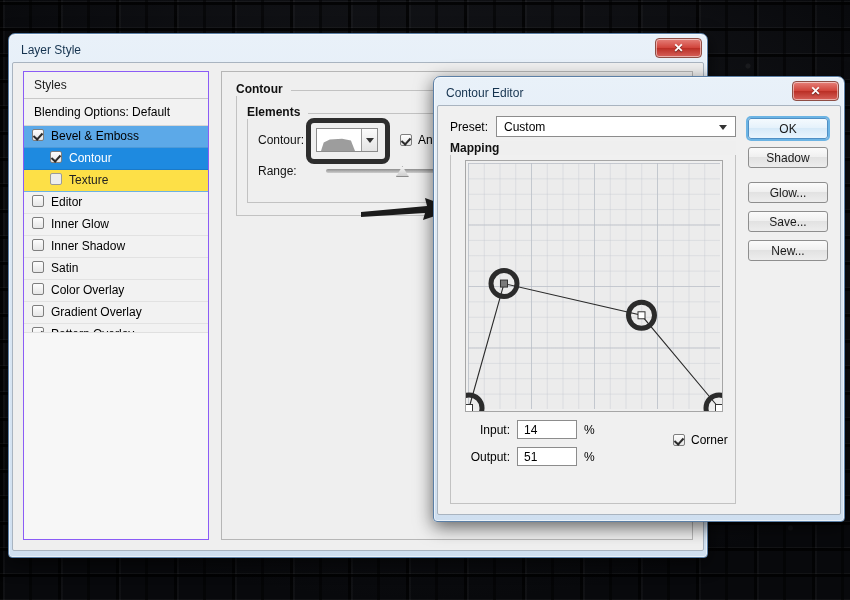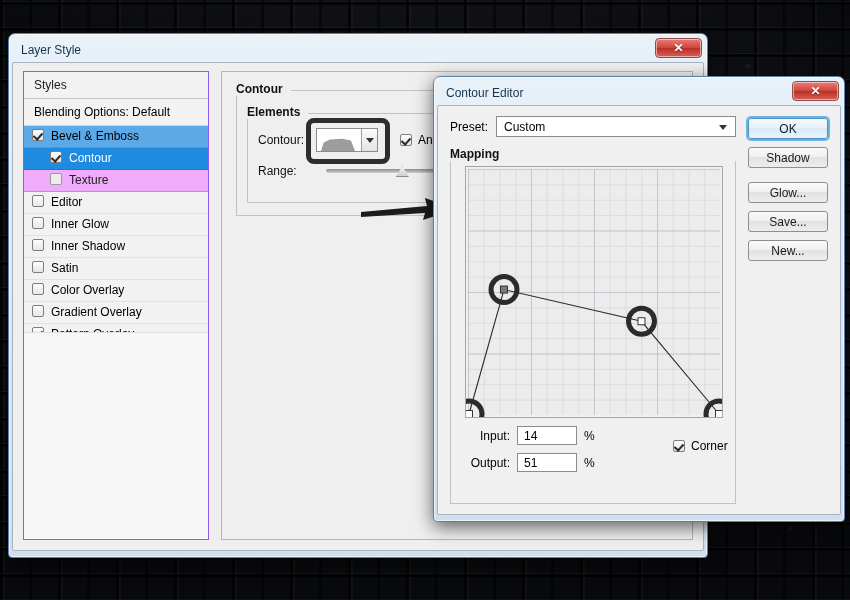--- a/index.html
+++ b/index.html
@@ -122,21 +122,21 @@
   .fx-item {
     display:flex; gap:7px;
     padding:3px 8px;
     height:22px;
     font-size:12px;
     border-bottom:1px solid #e2e2e2;
     cursor:pointer;
   }
   .fx-item.sel   { background:#5ca9e8; color:#000; border-bottom-color:#4d9ad8; }
   .fx-item.sel2  { background:#1e8ae0; color:#fff; border-bottom-color:#1a7ac8; }
-  .fx-item.sel3  { background:#f0abfc; color:#222; border-bottom-color:#6db2e4; }
+  .fx-item.sel3  { background:#fde047; color:#222; border-bottom-color:#6db2e4; }
   .fx-item.indent { padding-left:26px; }
   .fx-blank { flex:1; background:#f7f7f7; border-top:1px solid #e0e0e0; }
 
   .chk {
     width:12px; height:12px; flex:0 0 12px;
     border:1px solid #7e7e7e;
     background: linear-gradient(180deg,#fdfdfd,#e6e6e6);
     border-radius:2px;
     position:relative;
   }
@@ -267,21 +267,21 @@
   }
 
   
   #contour-editor { left:433px; top:76px; width:412px; height:446px; z-index:60; }
   #ce-body { background:#f0f0f0; padding:10px 12px; }
 
   .ce-top { display:flex; gap:12px; height:100%; }
   .ce-left { flex:1; display:flex; flex-direction:column; }
   .ce-right { width:82px; padding-top:2px; }
 
-  .preset-row { display:flex; align-items:center; gap:8px; margin-bottom:10px; }
+  .preset-row { display:flex; align-items:center; gap:8px; margin-bottom:4px; }
   .preset-label { font-size:12px; }
   .combo {
     flex:1; height:21px;
     border:1px solid #8c8c8c; background:#fff;
     display:flex; align-items:center;
     padding-left:7px; font-size:12px;
     position:relative; cursor:pointer;
   }
   .combo .caret-dn { position:absolute; right:8px; top:8px; }
 

